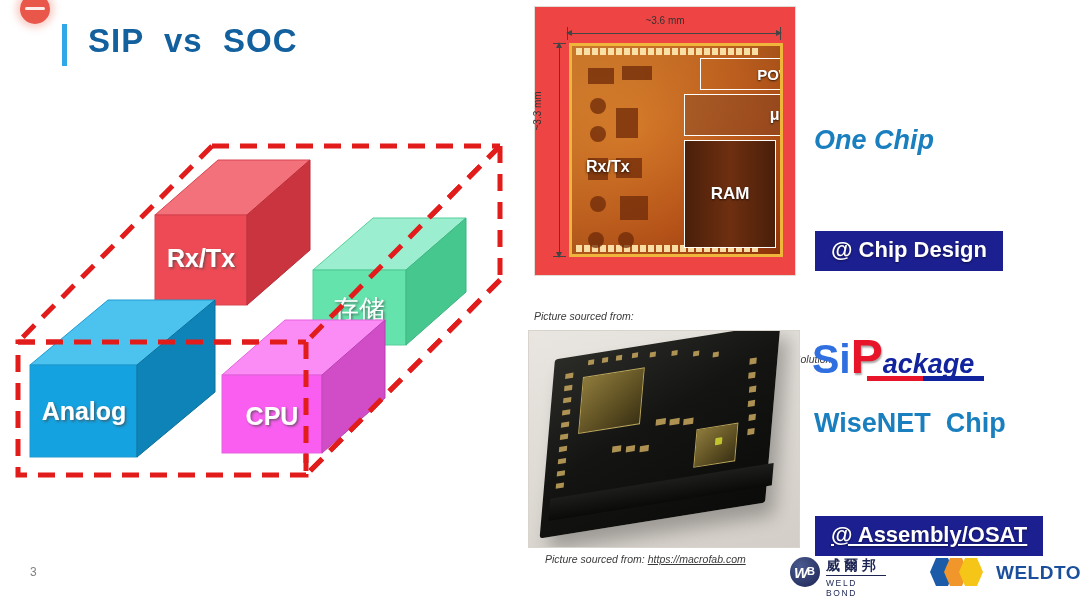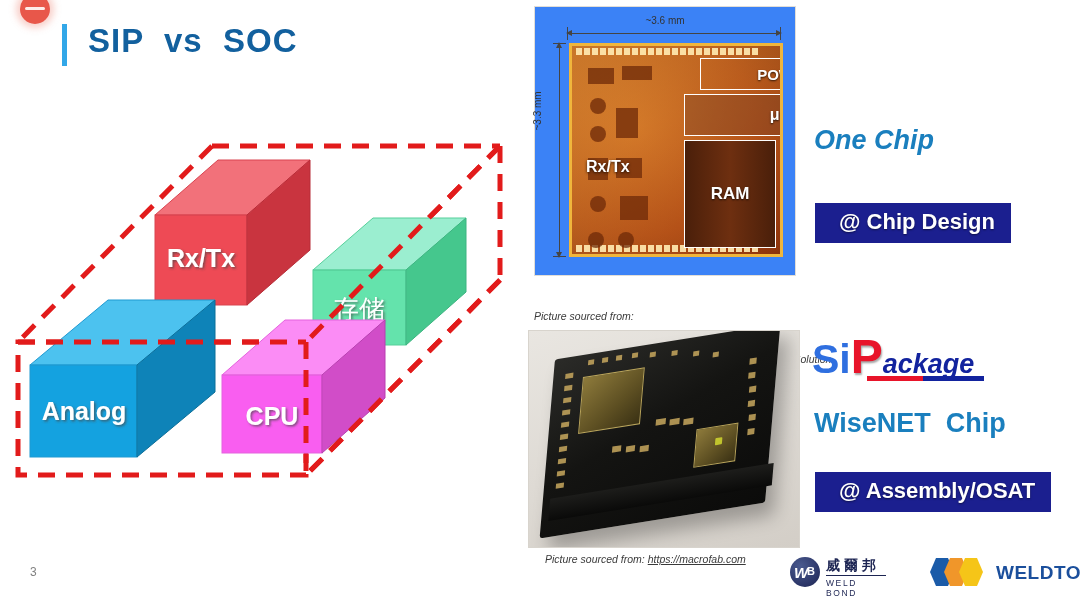--- a/index.html
+++ b/index.html
@@ -37,21 +37,21 @@
   }
 
   
   .diagram { position: absolute; left: 0; top: 130px; width: 520px; height: 380px; }
   .diagram svg { display: block; }
 
   
   .die-photo {
     position: absolute; left: 534px; top: 6px;
     width: 262px; height: 270px;
-    background: #3b82f6;
+    background: #ef4444;
     border: 1px solid #e2ded7;
   }
   .die-dim-top {
     position: absolute; left: 0; top: 8px; width: 100%;
     text-align: center; font-size: 10px; color: #333;
   }
   .die-arrow-h {
     position: absolute; left: 32px; right: 14px; top: 26px;
     height: 1px; background: #444;
   }
@@ -156,25 +156,26 @@
   .sub-line {
     position: absolute; font-size: 27px; font-weight: bold; color: #1a7fbe;
     white-space: pre;
   }
   .sub-soc { left: 814px; top: 125px; font-style: italic; }
   .sub-sip { left: 814px; top: 408px; }
 
   .badge {
     position: absolute; background: #1b1f8f; color: #fff;
     font-size: 22px; font-weight: bold; white-space: nowrap;
-    padding: 6px 16px 8px 24px;
+    padding: 6px 16px 8px 16px;
     text-shadow: 0 1px 2px rgba(0,0,0,.5);
+    margin-top: 28px;
   }
   .badge-soc { left: 815px; top: 203px; }
-  .badge-sip { left: 815px; top: 472px; }
+  .badge-sip { left: 815px; top: 488px; text-decoration: underline; }
 
   
   .logo-wb { position: absolute; left: 790px; top: 553px; width: 96px; height: 38px; }
   .wb-mark {
     position: absolute; left: 0; top: 4px; width: 30px; height: 30px;
     border-radius: 50%;
     background: radial-gradient(circle at 35% 30%, #4a5a8f, #2a3466 70%, #1c234a);
   }
   .wb-mark::before {
     content: "W"; position: absolute; left: 4px; top: 7px;

